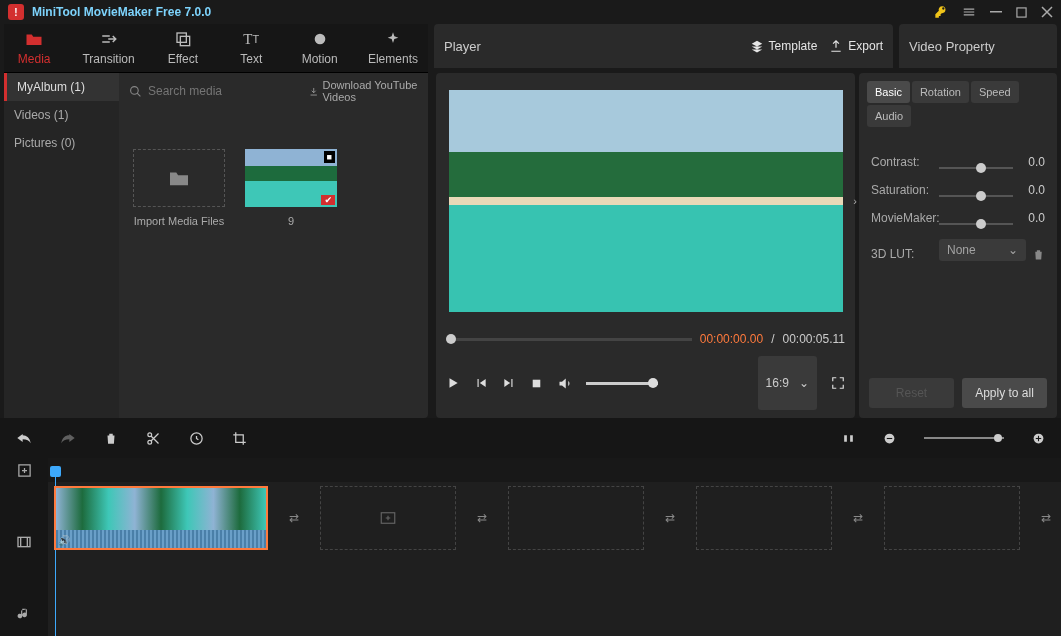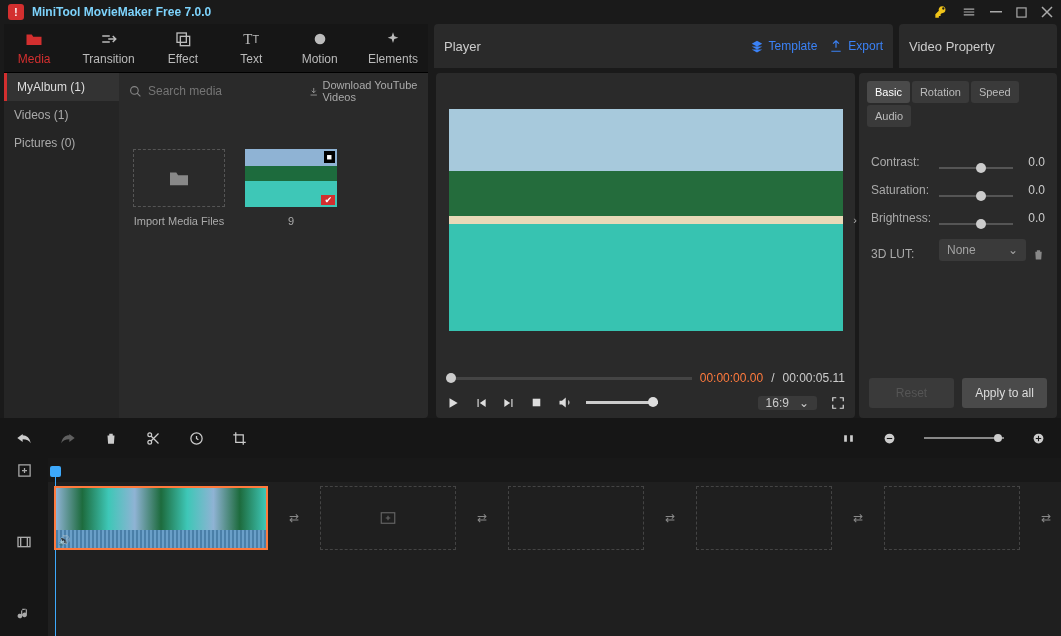--- a/index.html
+++ b/index.html
@@ -29,36 +29,36 @@
 .media-grid { display:flex; gap:20px; padding:16px 14px; }
 .media-cell { display:flex; flex-direction:column; align-items:center; gap:8px; }
 .import-box { width:92px; height:58px; border:1.5px dashed #555; display:flex; align-items:center; justify-content:center; cursor:pointer; }
 .thumb { width:92px; height:58px; background:linear-gradient(#8fb3d4 0 30%,#1d6b3d 30% 55%,#3ec7b7 55% 100%); position:relative; cursor:pointer; }
 .vid-badge { position:absolute; top:2px; right:2px; background:#000; color:#fff; font-size:9px; padding:1px 3px; }
 .check-badge { position:absolute; bottom:2px; right:2px; background:#d32f2f; color:#fff; font-size:9px; padding:0 3px; }
 .media-label { color:#aaa; font-size:11px; }
 .player-panel { flex:1; background:#2a2a2a; border-radius:4px; margin:0 4px; display:flex; flex-direction:column; }
 .panel-head { display:flex; align-items:center; padding:6px 10px; height:44px; }
 .panel-title { flex:1; color:#ccc; font-size:13px; }
-.head-btn { display:flex; align-items:center; gap:5px; cursor:pointer; color:#3b82f6; font-size:12px; margin-left:12px;text-align:center; }
+.head-btn { display:flex; align-items:center; gap:5px; cursor:pointer; color:#e5e5e5; font-size:12px; margin-left:12px;text-align:center; }
 .player-body { flex:1; display:flex; align-items:center; justify-content:center; padding:4px 0; position:relative; }
 .preview { width:394px; height:222px; background:linear-gradient(#a7c9dc 0 28%, #246c3c 28% 48%, #e8d9b8 48% 52%, #37c3b1 52% 100%); }
 .expand-arrow { position:absolute; right:-2px; top:50%; transform:translateY(-50%); color:#aaa; cursor:pointer; font-size:11px; }
 .player-controls { padding:4px 10px 8px; }
 .seek { display:flex; align-items:center; gap:8px; font-size:12px; }
 .seek-track { flex:1; height:3px; background:#444; position:relative; }
 .seek-dot { width:10px; height:10px; background:#ccc; border-radius:50%; position:absolute; left:0; top:-4px; }
 .time-cur { color:#ff7a3d; }
 .time-dur { color:#ccc; }
 .play-row { display:flex; align-items:center; gap:14px; margin-top:10px; }
 .play-row .btn { cursor:pointer; color:#ddd; font-size:14px; }
 .vol-track { width:72px; height:3px; background:#ccc; position:relative; }
 .vol-dot { width:10px; height:10px; background:#ddd; border-radius:50%; position:absolute; right:0; top:-4px; }
 .spacer { flex:1; }
-.aspect-sel { background:#3a3a3a; color:#ccc; padding:0 8px; font-size:12px; cursor:pointer; display:flex; align-items:center; gap:10px; border-radius:3px; }
+.aspect-sel { background:#3a3a3a; color:#ccc; padding:20px 8px; font-size:12px; cursor:pointer; display:flex; align-items:center; gap:10px; border-radius:3px; }
 .prop-panel { width:198px; background:#2a2a2a; border-radius:4px; display:flex; flex-direction:column; }
 .prop-tabs { display:flex; gap:2px; padding:8px; flex-wrap:wrap; }
 .prop-tab { background:#3a3a3a; color:#bbb; padding:5px 8px; font-size:11px; cursor:pointer; border-radius:3px; }
 .prop-tab.active { background:#4a4a4a; color:#fff; }
 .prop-body { padding:6px 12px; flex:1; }
 .prop-row { display:flex; align-items:flex-end; margin:14px 0; font-size:12px; color:#aaa; }
 .prop-label { width:60px; }
 .slider { flex:1; height:2px; background:#555; position:relative; margin:0 8px; }
 .slider-dot { width:10px; height:10px; background:#ccc; border-radius:50%; position:absolute; left:50%; top:-4px; cursor:pointer; }
 .prop-val { color:#ccc; width:24px; text-align:right; }
@@ -310,21 +310,21 @@
         <span class="prop-val">0.0</span>
       </div>
       <div class="prop-row">
         <span class="prop-label">Saturation:</span>
         <div class="slider">
             <div class="slider-dot"></div>
           </div>
         <span class="prop-val">0.0</span>
       </div>
       <div class="prop-row">
-        <span class="prop-label">Brightness:</span>
+        <span class="prop-label">MovieMaker:</span>
         <div class="slider">
             <div class="slider-dot"></div>
           </div>
         <span class="prop-val">0.0</span>
       </div>
       <div class="prop-row">
         <span class="prop-label">3D LUT:</span>
         <div class="lut-sel">
           <span>None</span>
             <span>⌄</span>

